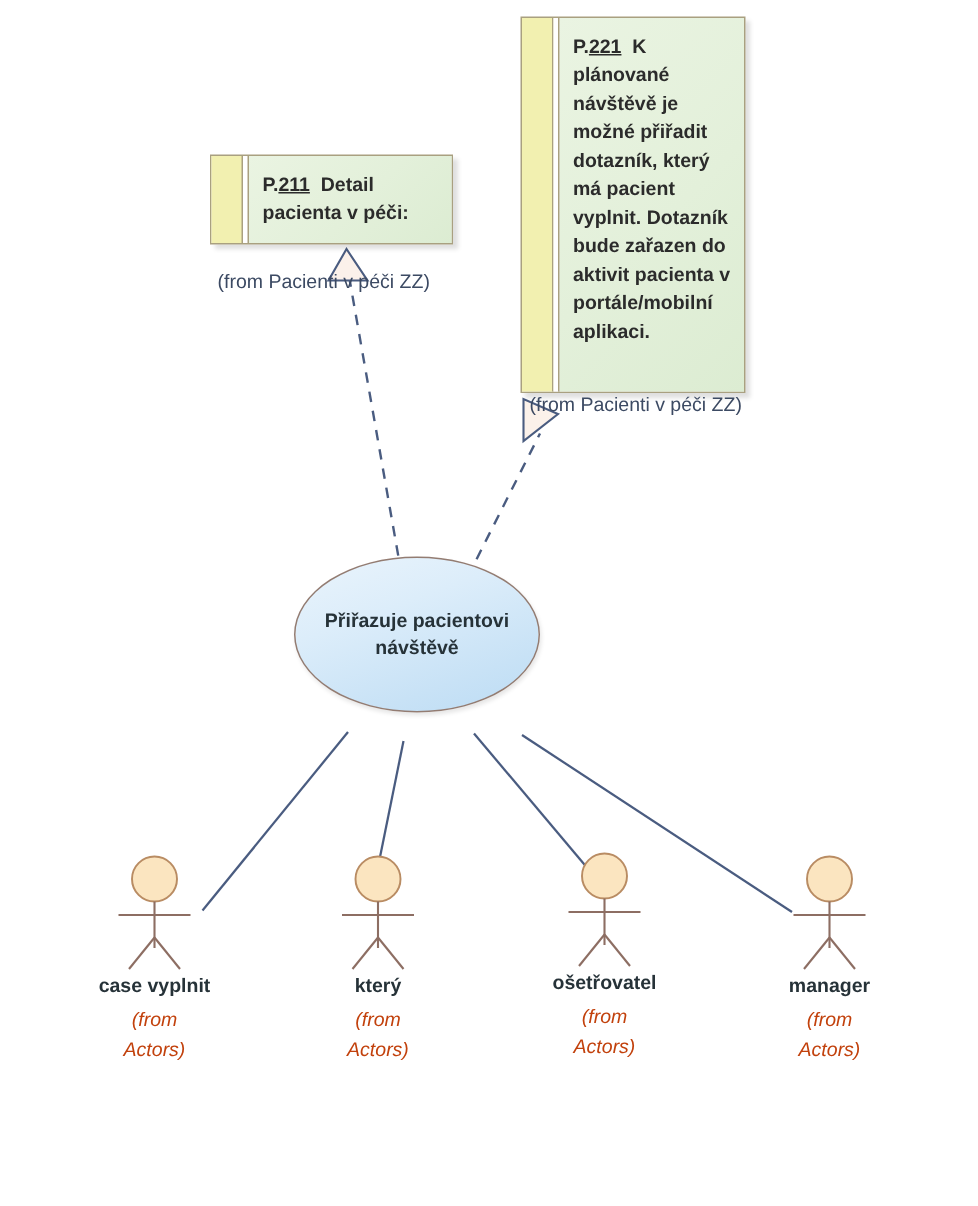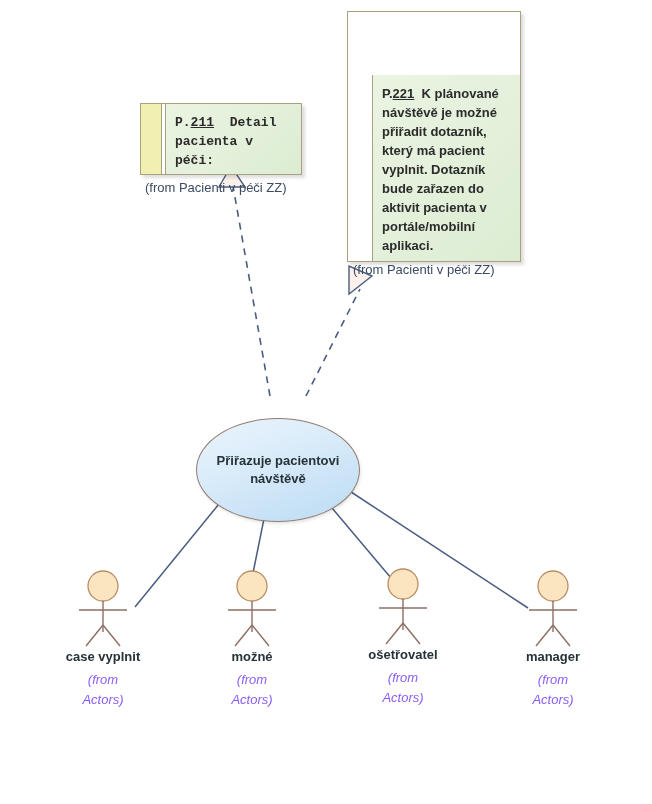--- a/index.html
+++ b/index.html
@@ -95,21 +95,21 @@
   .actor-name {
     font-weight: bold;
     font-size: 13px;
     color: #263238;
     white-space: nowrap;
     margin-top: 1px;
   }
   .actor-from {
     font-style: italic;
     font-size: 13px;
-    color: #8b5cf6;
+    color: #c2410c;
     line-height: 20px;
     margin-top: 6px;
   }
 </style>
 </head>
 <body>
 
 <div id="canvas">
 
   <svg width="652" height="804" style="position:absolute;left:0;top:0;">
@@ -122,41 +122,41 @@
 
     <line x1="528" y1="608" x2="348" y2="490" stroke="#4a5c80" stroke-width="1.5"></line>
 
     <line x1="270" y1="396" x2="233" y2="186" stroke="#4a5c80" stroke-width="1.6" stroke-dasharray="7,6"></line>
     <polygon points="231,166 219,187 245,187" fill="#fbf1ea" stroke="#4a5c80" stroke-width="1.4" stroke-linejoin="miter"></polygon>
 
     <line x1="306" y1="396" x2="360" y2="289" stroke="#4a5c80" stroke-width="1.6" stroke-dasharray="7,6"></line>
     <polygon points="349,266 349,294 372,276" fill="#fbf1ea" stroke="#4a5c80" stroke-width="1.4" stroke-linejoin="miter"></polygon>
   </svg>
 
-  <div class="note" style="left:140px; top:103px; width:162px; height:72px;font-family:Liberation Mono, monospace;">
+  <div class="note" style="left:140px; top:103px; width:162px; height:60px;">
     <div class="note-strip"></div>
     <div class="note-gap"></div>
     <div class="note-body">
       <span class="note-id">P.<u>211</u></span>&nbsp;
       <span>Detail pacienta v péči:</span>
     </div>
   </div>
   <div class="note-from" style="left:145px; top:180px;">(from Pacienti v péči ZZ)</div>
 
-  <div class="note" style="left:347px; top:11px; width:174px; height:251px;align-items:flex-end;">
+  <div class="note" style="left:347px; top:11px; width:150px; height:251px;">
     <div class="note-strip"></div>
     <div class="note-gap"></div>
     <div class="note-body">
       <span class="note-id">P.<u>221</u></span>&nbsp;
       <span>K plánované návštěvě je možné přiřadit dotazník, který má pacient vyplnit. Dotazník bude zařazen do aktivit pacienta v portále/mobilní aplikaci.</span>
     </div>
   </div>
   <div class="note-from" style="left:353px; top:262px;">(from Pacienti v péči ZZ)</div>
 
-  <div class="usecase" style="left:196px; top:418px; width:164px; height:104px;">
+  <div class="usecase" style="left:196px; top:371px; width:164px; height:104px;">
     <div>
       <div>Přiřazuje pacientovi</div>
       <div>návštěvě</div>
     </div>
   </div>
 
   <div class="actor" style="left:48px; top:570px;">
     <div class="actor-figure">
       <svg width="110" height="78" viewBox="0 0 110 78">
         <circle cx="55" cy="16" r="15" fill="#fbe5c0" stroke="#b98c63" stroke-width="1.3"></circle>
@@ -176,21 +176,21 @@
   <div class="actor" style="left:197px; top:570px;">
     <div class="actor-figure">
       <svg width="110" height="78" viewBox="0 0 110 78">
         <circle cx="55" cy="16" r="15" fill="#fbe5c0" stroke="#b98c63" stroke-width="1.3"></circle>
         <line x1="55" y1="31" x2="55" y2="62" stroke="#8d6e63" stroke-width="1.4"></line>
         <line x1="31" y1="40" x2="79" y2="40" stroke="#8d6e63" stroke-width="1.4"></line>
         <line x1="55" y1="55" x2="38" y2="76" stroke="#8d6e63" stroke-width="1.4"></line>
         <line x1="55" y1="55" x2="72" y2="76" stroke="#8d6e63" stroke-width="1.4"></line>
       </svg>
     </div>
-    <div class="actor-name">možné</div>
+    <div class="actor-name">který</div>
     <div class="actor-from">
       <div>(from</div>
       <div>Actors)</div>
     </div>
   </div>
 
   <div class="actor" style="left:348px; top:568px;">
     <div class="actor-figure">
       <svg width="110" height="78" viewBox="0 0 110 78">
         <circle cx="55" cy="16" r="15" fill="#fbe5c0" stroke="#b98c63" stroke-width="1.3"></circle>

